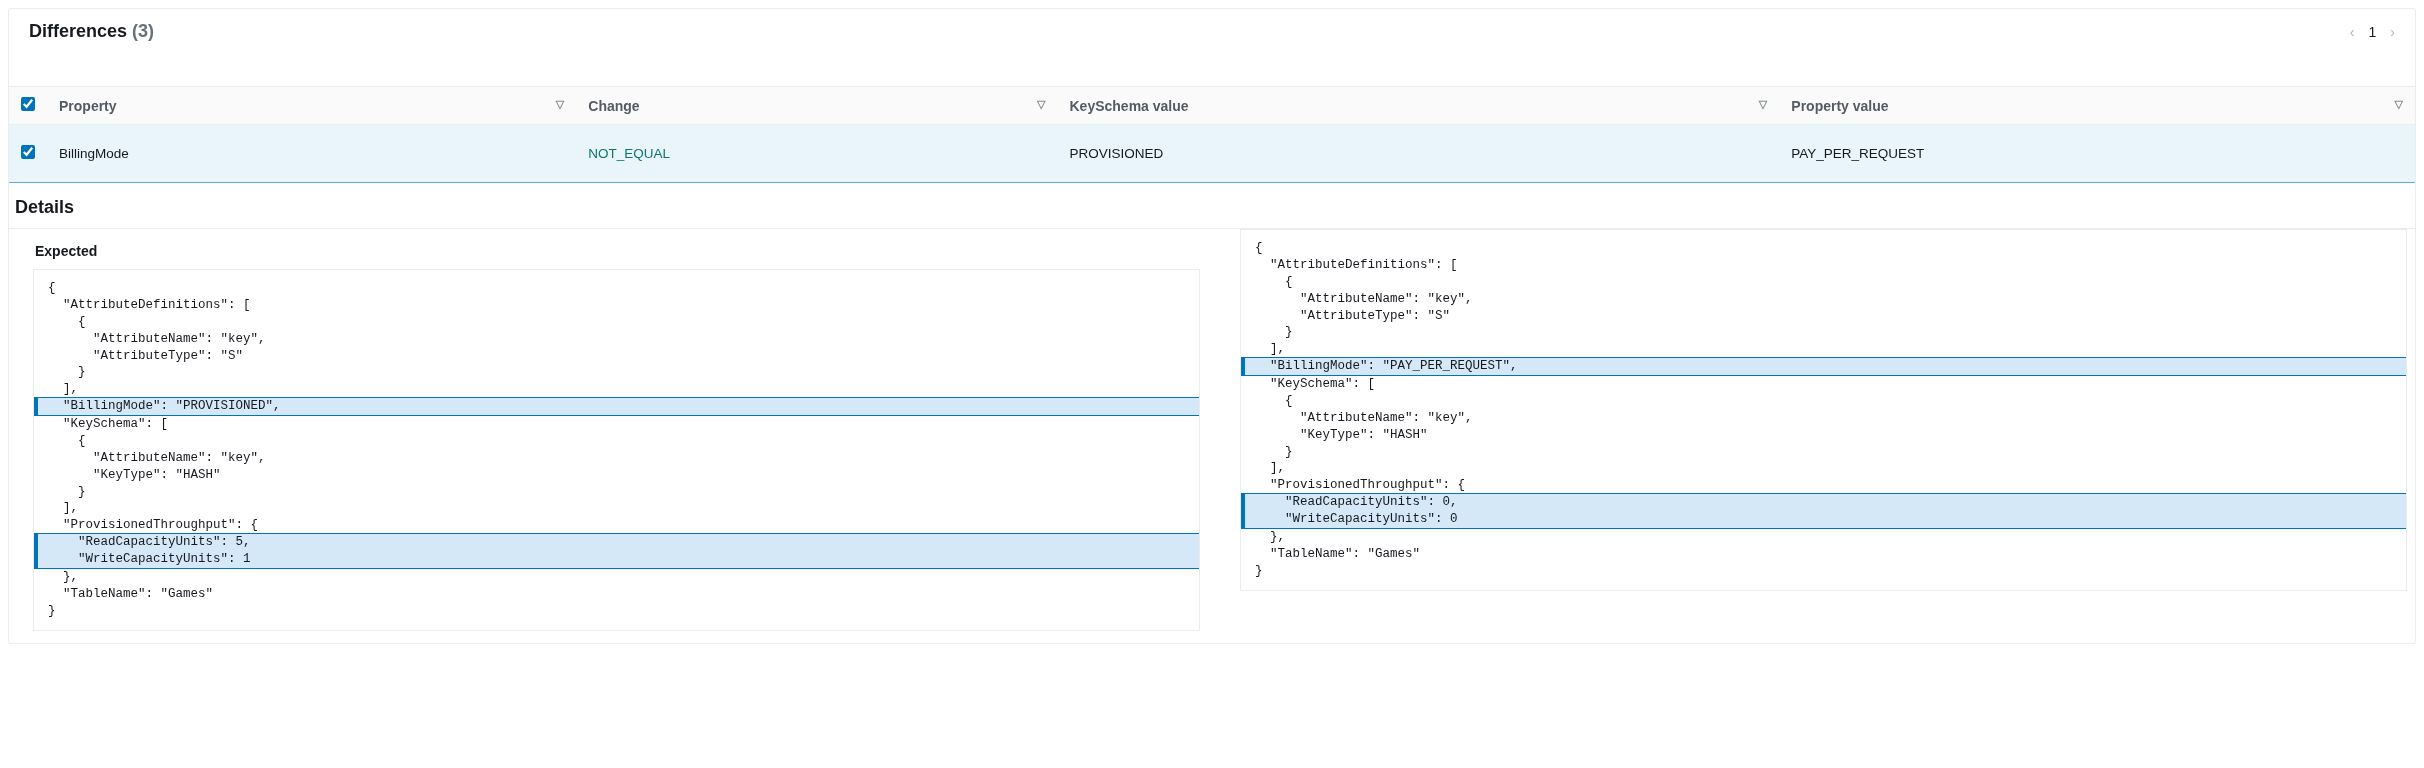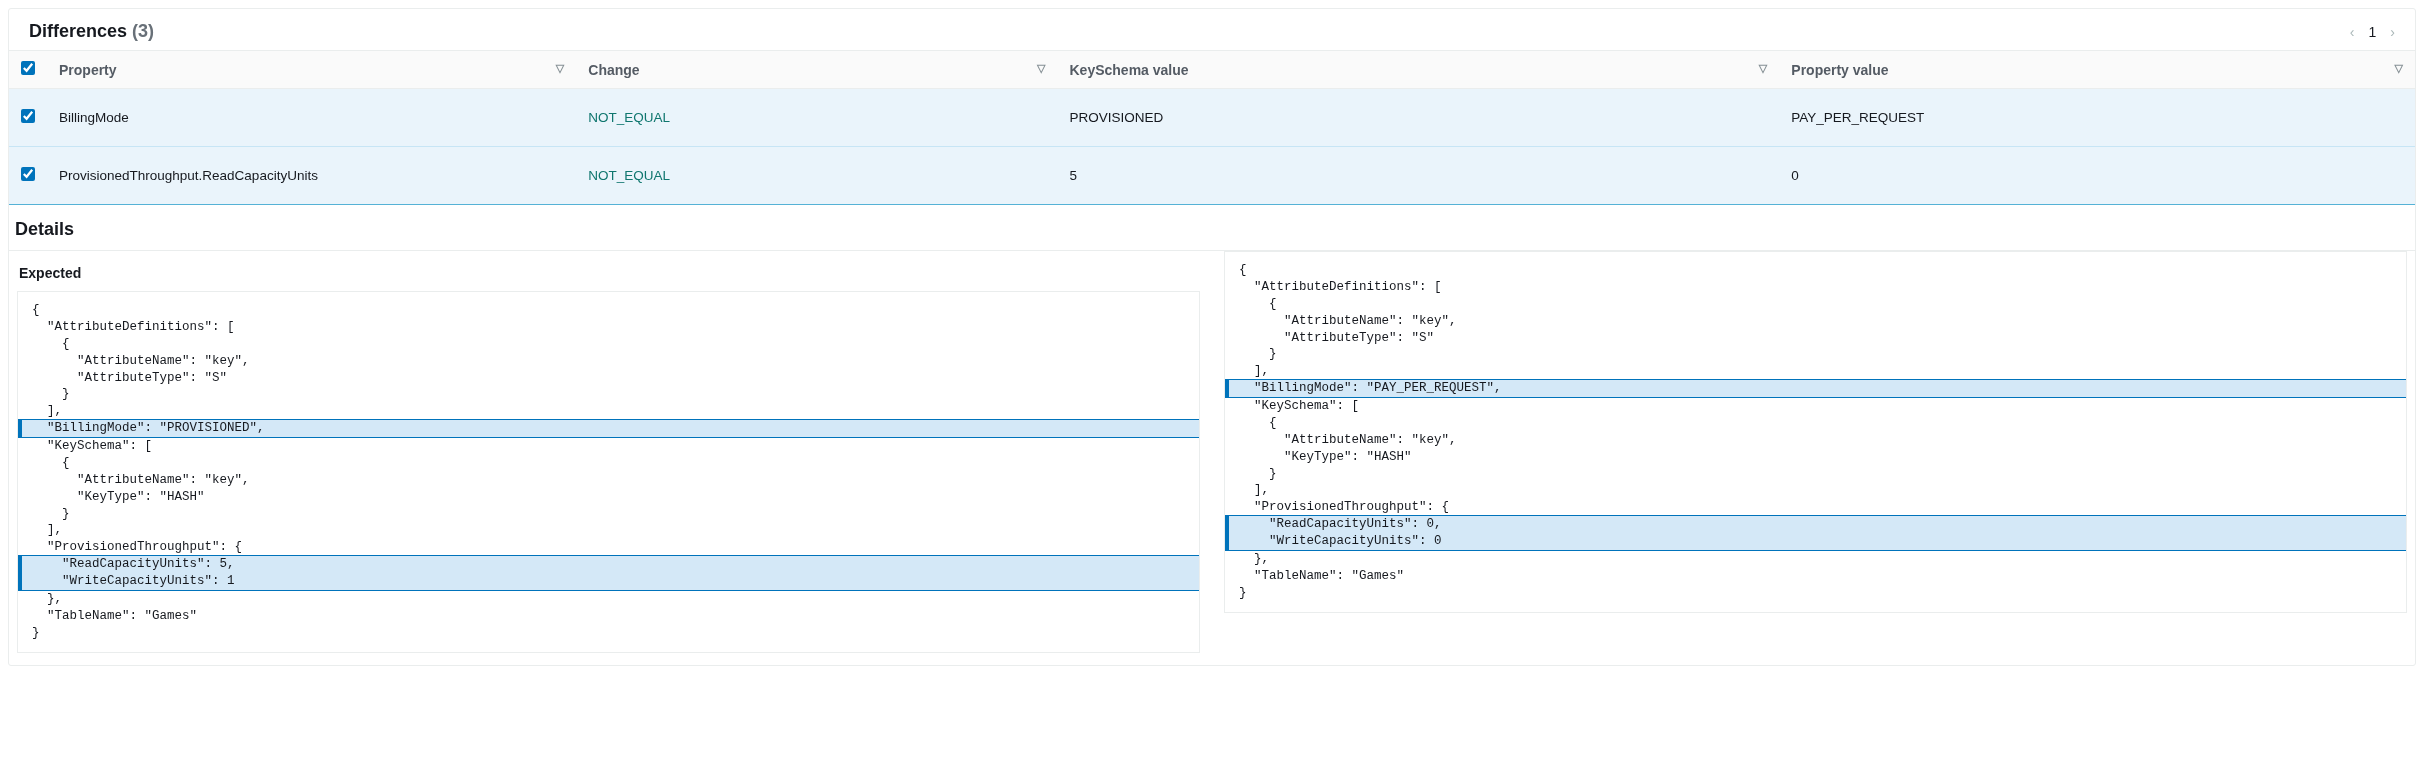--- a/index.html
+++ b/index.html
@@ -31,20 +31,21 @@
     align-items: center;
     gap: 14px;
     color: #687078;
   }
   .pager .num { color: #16191f; }
   .pager .chev { cursor: pointer; color: #aab7b8; user-select:none; }
 
   table.diff {
     width: 100%;
     border-collapse: collapse;
+    margin-top: 36px;
   }
   table.diff thead th {
     background: #fafafa;
     text-align: left;
     font-weight: 700;
     font-size: 14px;
     color: #545b64;
     padding: 10px 12px;
     border-top: 1px solid #eaeded;
     border-bottom: 1px solid #eaeded;
@@ -77,20 +78,21 @@
   }
   .details-body {
     display: flex;
     gap: 24px;
     padding: 0 8px 12px 8px;
     border-top: 1px solid #eaeded;
   }
   .col {
     flex: 1;
     min-width: 0;
+    margin-left: 16px;
   }
   .col h3 {
     font-size: 14px;
     font-weight: 700;
     padding: 14px 0 10px 2px;
   }
   .codebox {
     border: 1px solid #eaeded;
     background: #fff;
     padding: 10px 0;
@@ -163,27 +165,20 @@
       </tr>
     </thead>
     <tbody id="diff-rows">
         <tr class="sel">
           <td class="chk"><input type="checkbox" checked="" style=""></td>
           <td>BillingMode</td>
           <td><span class="link">NOT_EQUAL</span></td>
           <td>PROVISIONED</td>
           <td>PAY_PER_REQUEST</td>
         </tr>
-        <tr class="sel">
-          <td class="chk"><input type="checkbox" checked="" style=""></td>
-          <td>ProvisionedThroughput.ReadCapacityUnits</td>
-          <td><span class="link">NOT_EQUAL</span></td>
-          <td>5</td>
-          <td>0</td>
-        </tr>
       </tbody>
   </table>
 
   <div class="details-hdr">Details</div>
 
   <div class="details-body">
     <div class="col">
       <h3>Expected</h3>
       <div class="codebox" id="expected-code">
           <div class="ln">{</div>

